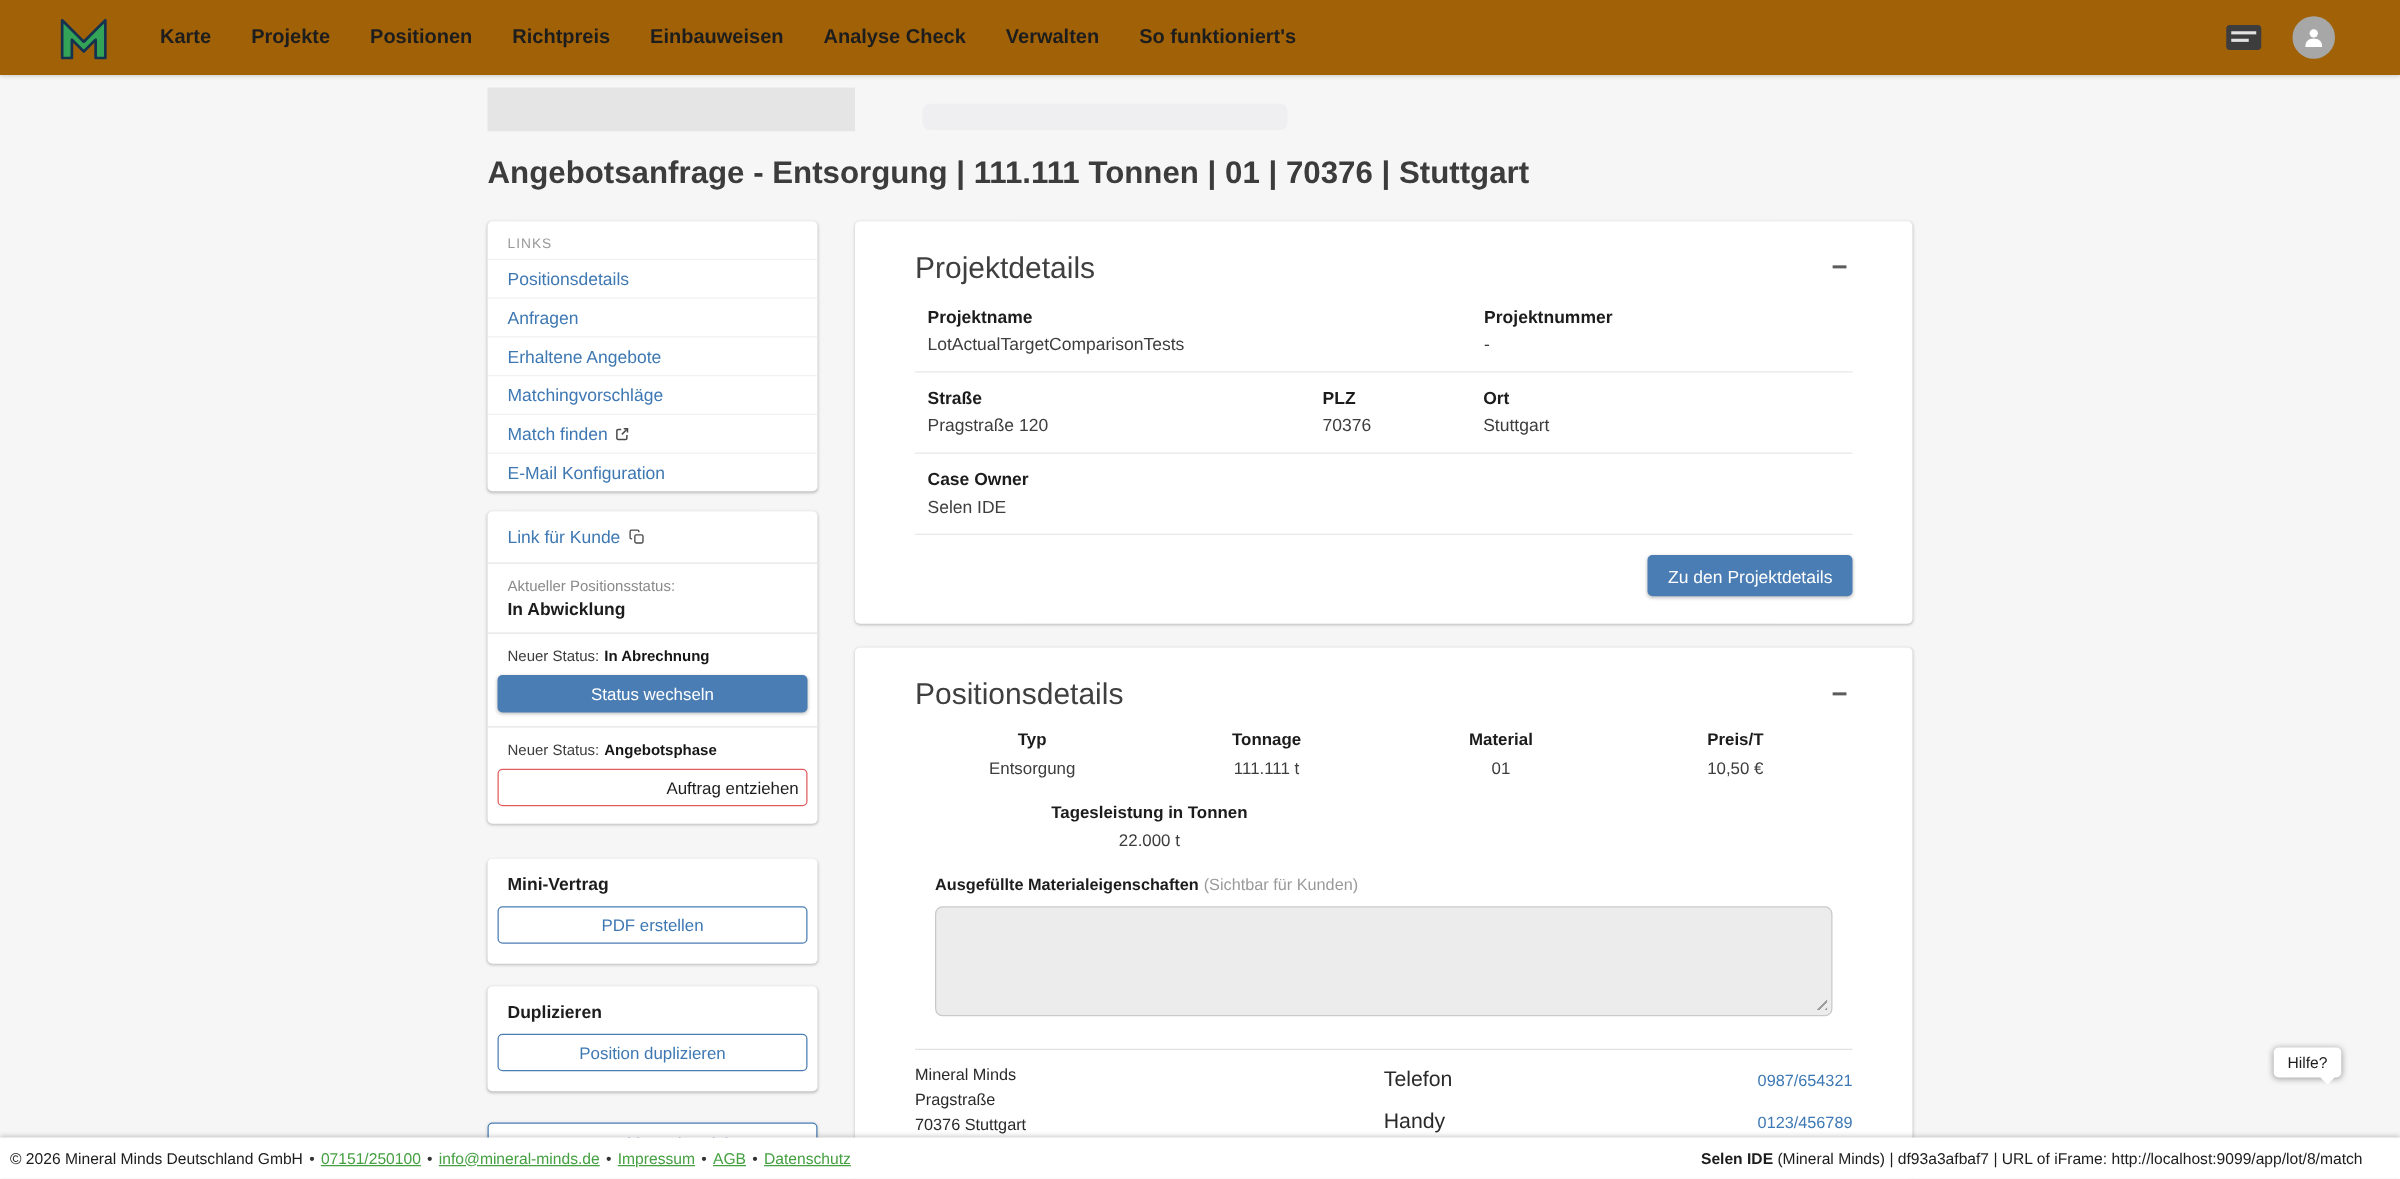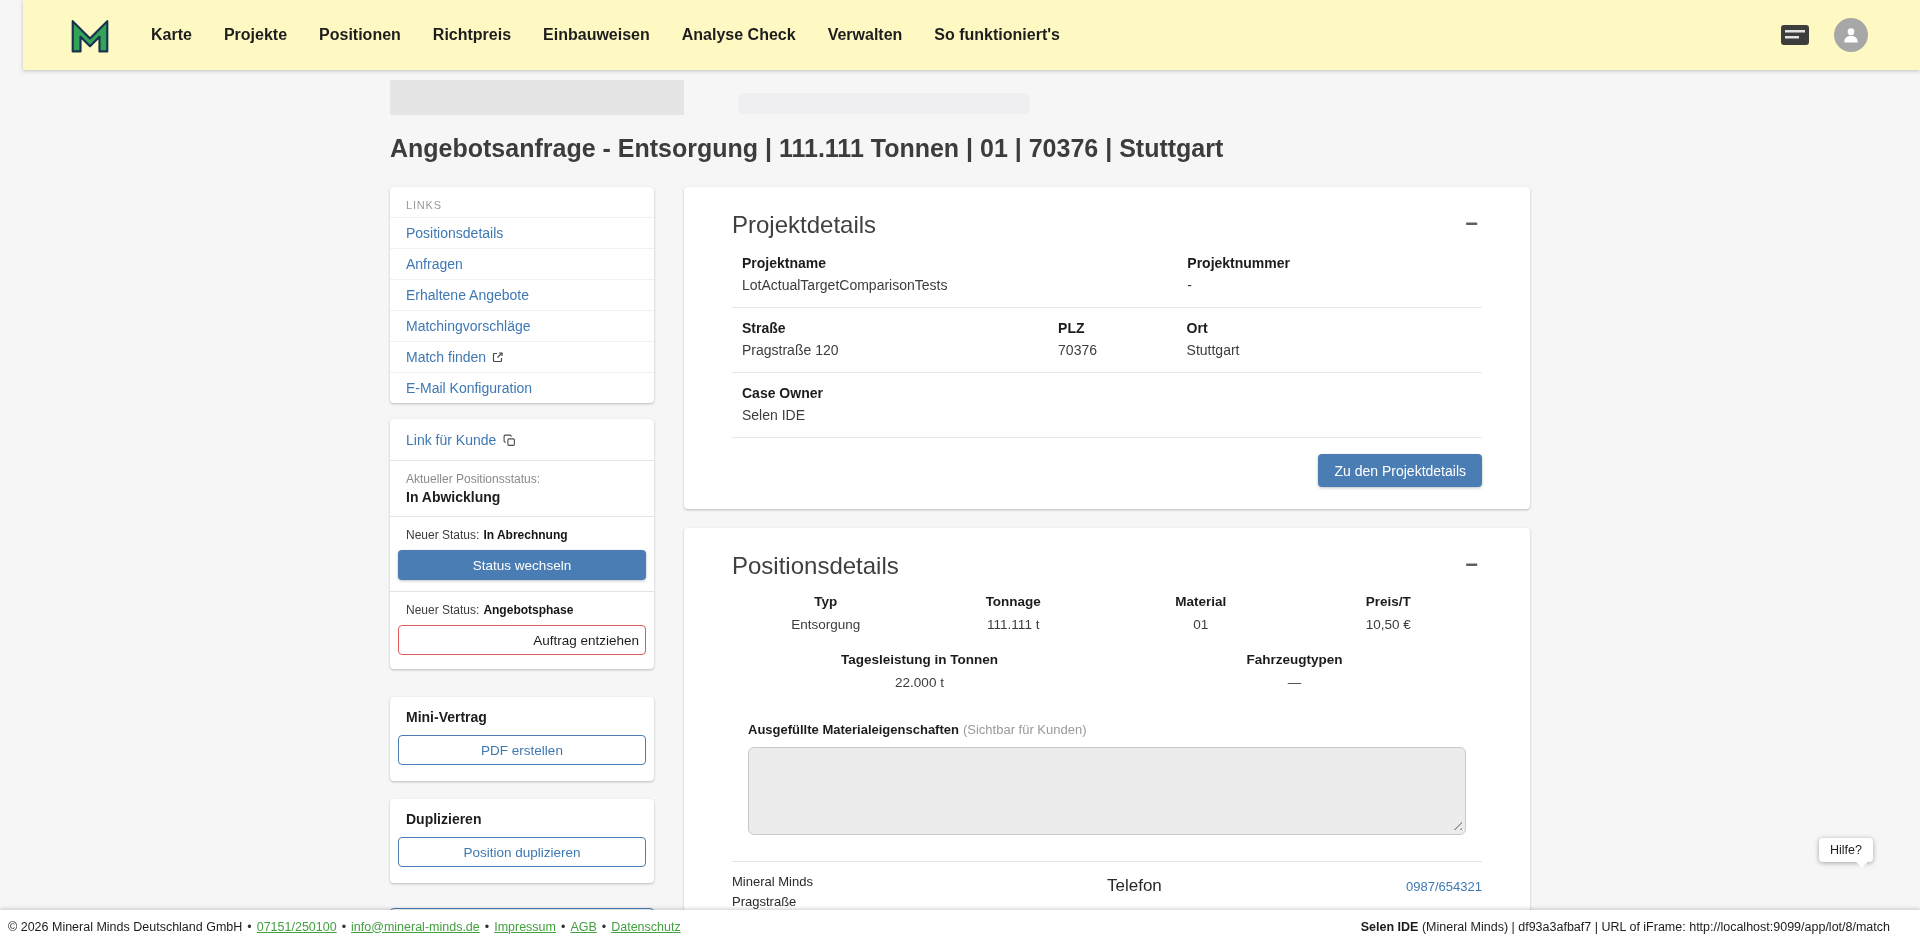--- a/index.html
+++ b/index.html
@@ -5,23 +5,23 @@
   * { box-sizing: border-box; }
   html,body { margin:0; padding:0; }
   body {
     width:1920px; height:943px; overflow:hidden; position:relative;
     background:#f6f6f6; color:#212121;
     font-family:"Liberation Sans", sans-serif;
   }
 
   
   .navbar {
-    height:70px; background:#fef9c3; display:flex; align-items:center;
+    height:60px; background:#a16207; display:flex; align-items:center;
     padding:0 52px 0 46px; box-shadow:0 1px 4px rgba(0,0,0,.22);
-    position:relative; z-index:10;margin-left:23px;
+    position:relative; z-index:10;
   }
   .logo { display:flex; align-items:center; cursor:pointer; }
   .nav-items { display:flex; gap:32px; margin-left:40px; flex:1; }
   .nav-link {
     font-size:16px; font-weight:700; color:#1d1d1d; text-decoration:none;
     cursor:pointer; white-space:nowrap;
   }
   .nav-right { display:flex; align-items:center; gap:24px; }
   .reader-icon { display:flex; cursor:pointer; }
   .avatar {
@@ -98,21 +98,21 @@
   .card-actions .btn { height:33px; padding:0 16px; font-size:14px; }
 
   .pos-card { margin-top:19px; padding-bottom:0; }
   .center-grid { display:grid; text-align:center; padding:10px 0 2px; }
   .g4 { grid-template-columns:repeat(4,1fr); }
   .g2 { grid-template-columns:repeat(2,1fr); padding-top:18px; }
   .center-grid .f-label { font-size:13.5px; margin-bottom:8px; }
   .center-grid .f-value { font-size:13.5px; }
 
   .props-section { padding:0 16px; }
-  .props-label { margin-top:30px; font-size:13px; font-weight:700; color:#1c1c1c; }
+  .props-label { margin-top:18px; font-size:13px; font-weight:700; color:#1c1c1c; }
   .props-label .hint { font-weight:400; color:#9a9a9a; margin-left:4px; }
   .textarea-wrap { position:relative; margin-top:10px; }
   .props-textarea {
     display:block; width:100%; height:88px; background:#ececec;
     border:1px solid #c9c9c9; border-radius:6px; resize:none; outline:none;
     font-family:inherit;
   }
   .textarea-wrap::after {
     content:""; position:absolute; right:4px; bottom:5px; width:12px; height:12px;
     background:repeating-linear-gradient(-45deg,#9d9d9d 0 1.5px,transparent 1.5px 4.5px);
@@ -329,24 +329,20 @@
             <div class="field">
               <div class="f-label">Preis/T</div>
               <div class="f-value">10,50 €</div>
             </div>
           </div>
           <div class="center-grid g2">
             <div class="field">
               <div class="f-label">Tagesleistung in Tonnen</div>
               <div class="f-value">22.000 t</div>
             </div>
-            <div class="field">
-              <div class="f-label">Fahrzeugtypen</div>
-              <div class="f-value">—</div>
-            </div>
           </div>
 
           <div class="props-section">
             <div class="props-label">
               <span>Ausgefüllte Materialeigenschaften</span><span class="hint">(Sichtbar für Kunden)</span>
             </div>
             <div class="textarea-wrap">
               <textarea class="props-textarea" readonly="" style=""></textarea>
             </div>
           </div>

